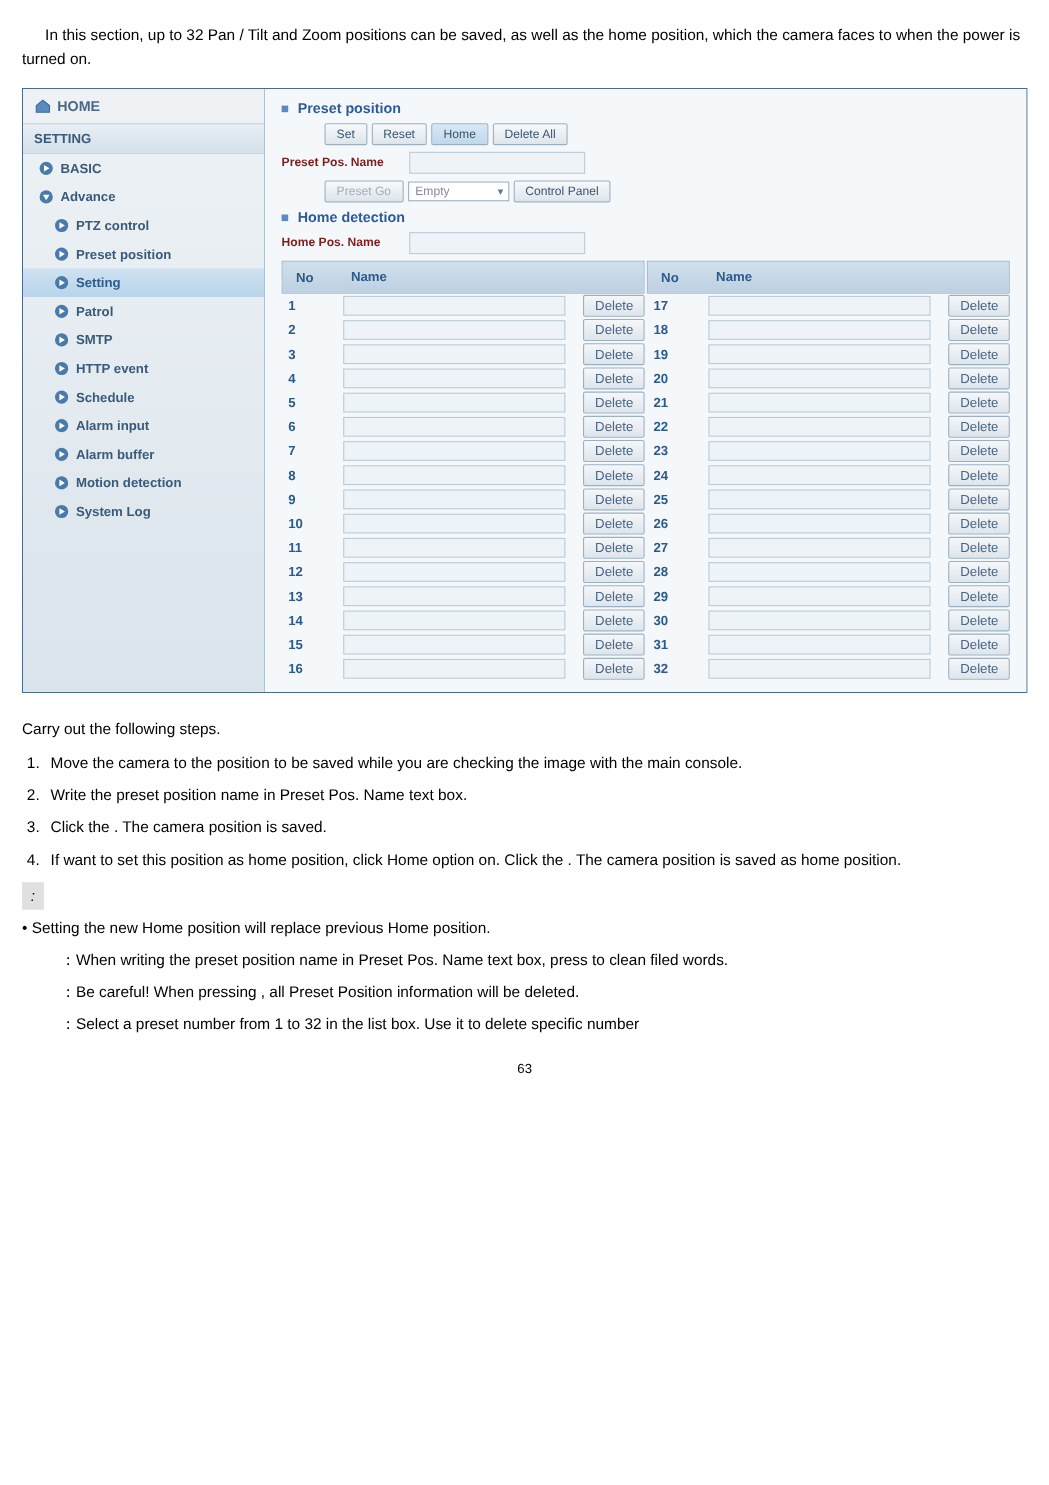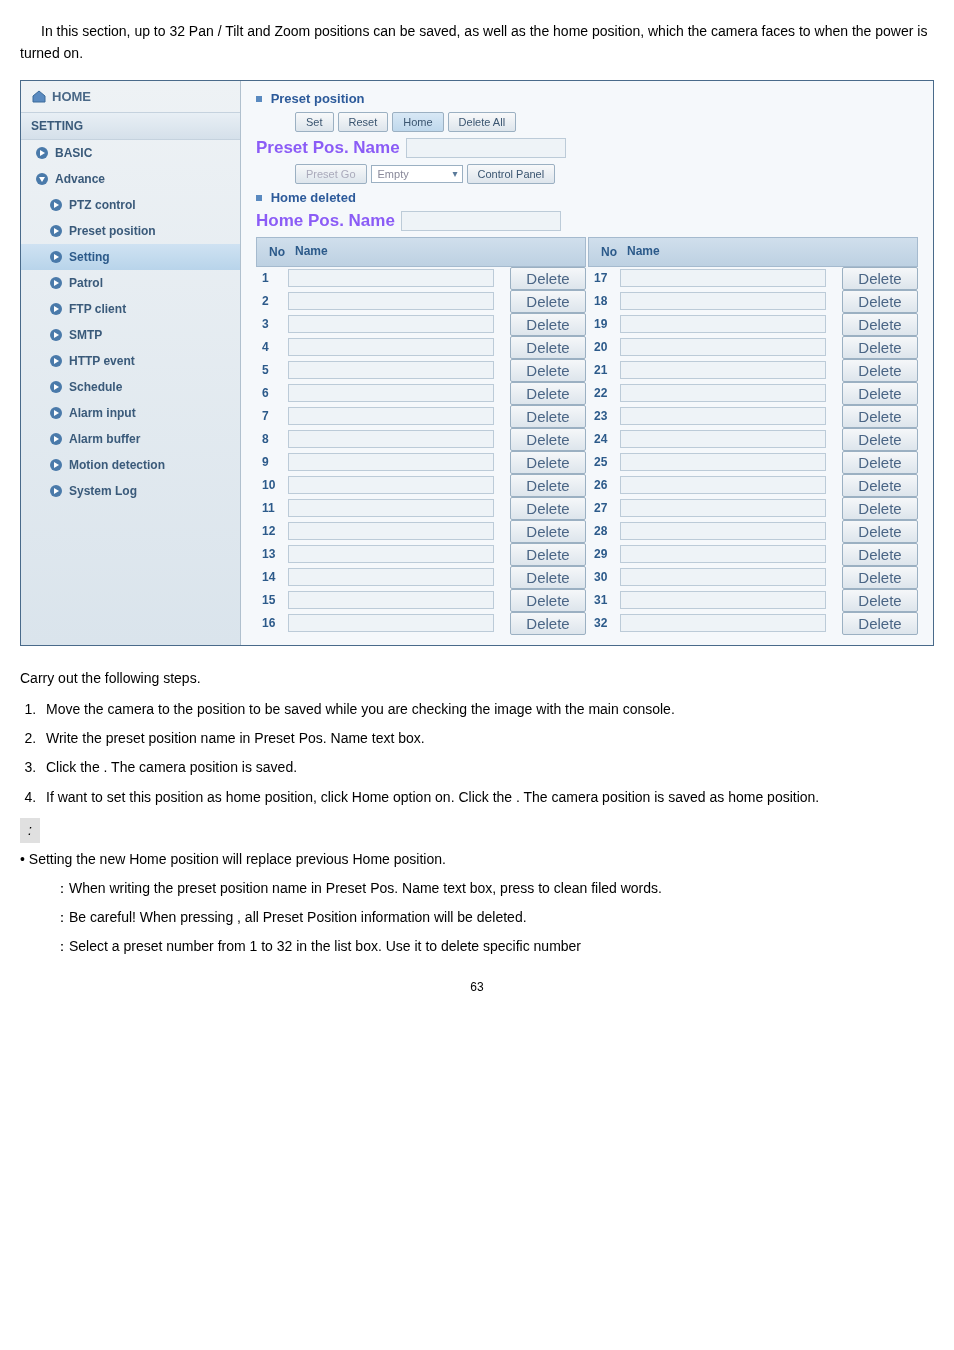--- a/index.html
+++ b/index.html
@@ -14,33 +14,33 @@
     .nav-item.sub { padding-left: 28px; }
     .nav-item.selected { background: linear-gradient(#cfe2f2, #b8d4ea); color: #2c5a8a; }
     .arrow-icon { width: 14px; height: 14px; margin-right: 6px; display: inline-flex; align-items: center; justify-content: center; }
     .content-area { flex: 1; padding: 10px 15px; background: #f5f8fb; }
     .section-title { color: #2c5a9a; font-weight: bold; font-size: 13px; margin-bottom: 6px; }
     .bullet-sq { display: inline-block; width: 6px; height: 6px; background: #5a8ac0; margin-right: 5px; vertical-align: middle; }
     .btn-row { margin-bottom: 6px; display: flex; align-items: center; gap: 4px; padding-left: 39px; }
     .ui-btn { background: linear-gradient(#f8f9fa, #dde5ec); border: 1px solid #9bb0c2; padding: 3px 10px; font-size: 11px; color: #3a5570; cursor: pointer; border-radius: 2px; }
     .ui-btn.selected { background: linear-gradient(#d8e8f5, #bfd8ec); }
     .form-row { margin-bottom: 6px; display: flex; align-items: center; gap: 6px; }
-    .form-label { color: #8b5cf6; font-weight: bold; font-size: 17px; min-width: 110px; }
+    .form-label { color: #7f1d1d; font-weight: bold; font-size: 11px; min-width: 110px; }
     .dropdown { background: #fff; border: 1px solid #9bb0c2; padding: 2px 16px 2px 6px; font-size: 11px; color: #889; width: 92px; position: relative; }
     .dropdown::after { content: "▾"; position: absolute; right: 4px; color: #5a7a9a; font-size: 10px; }
     .preset-table { display: flex; gap: 2px; }
     .preset-col { flex: 1; }
     .preset-header { background: linear-gradient(#d0dfec, #bdd1e2); padding: 4px 6px; display: flex; border: 1px solid #a5bace; }
     .preset-header .no-cell { width: 30px; color: #2c5a8a; font-weight: bold; font-size: 12px; }
     .preset-header .name-cell { flex: 1; color: #2c5a8a; font-weight: bold; font-size: 12px; }
     .preset-row { display: flex; align-items: center; }
     .no-cell { width: 30px; padding: 3px 6px; color: #2c5a8a; font-weight: bold; font-size: 12px; text-align: left; }
-    .name-cell { flex: 1; padding: 2px; }
+    .name-cell { flex: 1; padding: 2px; margin-left: 24px; }
     .name-input { width: 100%; height: 18px; background: #eef3f7; border: 1px solid #bccbd8; }
-    .del-btn { background: linear-gradient(#f5f7f9, #dde5ec); border: 1px solid #9bb0c2; padding: 2px 10px; font-size: 15px; color: #4a6585; cursor: pointer; margin-left: 14px; border-radius: 2px; width: 76px; }
+    .del-btn { background: linear-gradient(#f5f7f9, #dde5ec); border: 1px solid #9bb0c2; padding: 2px 10px; font-size: 12px; color: #4a6585; cursor: pointer; margin-left: 14px; border-radius: 2px; width: 56px; }
     .doc-text { margin-top: 20px; line-height: 1.8; }
     .doc-text p { margin-bottom: 4px; }
     .doc-text ol { margin-left: 20px; margin-top: 6px; }
     .doc-text li { margin-bottom: 4px; padding-left: 6px; }
     .note-label { background: #e0e0e0; display: inline-block; padding: 0 8px; margin-top: 4px; margin-bottom: 4px; font-style: italic; }
     .page-num { text-align: center; margin-top: 20px; font-size: 12px; }
     .indented { text-indent: 2.5em; }
   </style>
 </head>
 <body>
@@ -113,29 +113,20 @@
           </span>
           <span>Patrol</span>
         </div>
         <div class="nav-item sub">
           <span class="arrow-icon">
             <svg width="14" height="14">
               <circle cx="7" cy="7" r="6" fill="#4a7aaa"></circle>
               <path d="M5 4 L10 7 L5 10 Z" fill="#fff"></path>
             </svg>
           </span>
-          <span>FTP client</span>
-        </div>
-        <div class="nav-item sub">
-          <span class="arrow-icon">
-            <svg width="14" height="14">
-              <circle cx="7" cy="7" r="6" fill="#4a7aaa"></circle>
-              <path d="M5 4 L10 7 L5 10 Z" fill="#fff"></path>
-            </svg>
-          </span>
           <span>SMTP</span>
         </div>
         <div class="nav-item sub">
           <span class="arrow-icon">
             <svg width="14" height="14">
               <circle cx="7" cy="7" r="6" fill="#4a7aaa"></circle>
               <path d="M5 4 L10 7 L5 10 Z" fill="#fff"></path>
             </svg>
           </span>
           <span>HTTP event</span>
@@ -203,21 +194,21 @@
       <span class="form-label">Preset Pos. Name</span>
       <input type="text" class="name-input" style="width: 160px; height: 20px;">
     </div>
     <div class="btn-row">
       <button class="ui-btn" style="color:#aab">Preset Go</button>
       <div class="dropdown">Empty</div>
       <button class="ui-btn">Control Panel</button>
     </div>
     <div class="section-title">
       <span class="bullet-sq"></span>
-      <span>Home deleted</span>
+      <span>Home detection</span>
     </div>
     <div class="form-row">
       <span class="form-label">Home Pos. Name</span>
       <input type="text" class="name-input" style="width: 160px; height: 20px;">
     </div>
 
     <div class="preset-table">
       <div class="preset-col">
         <div class="preset-header">
           <span class="no-cell">No</span>

